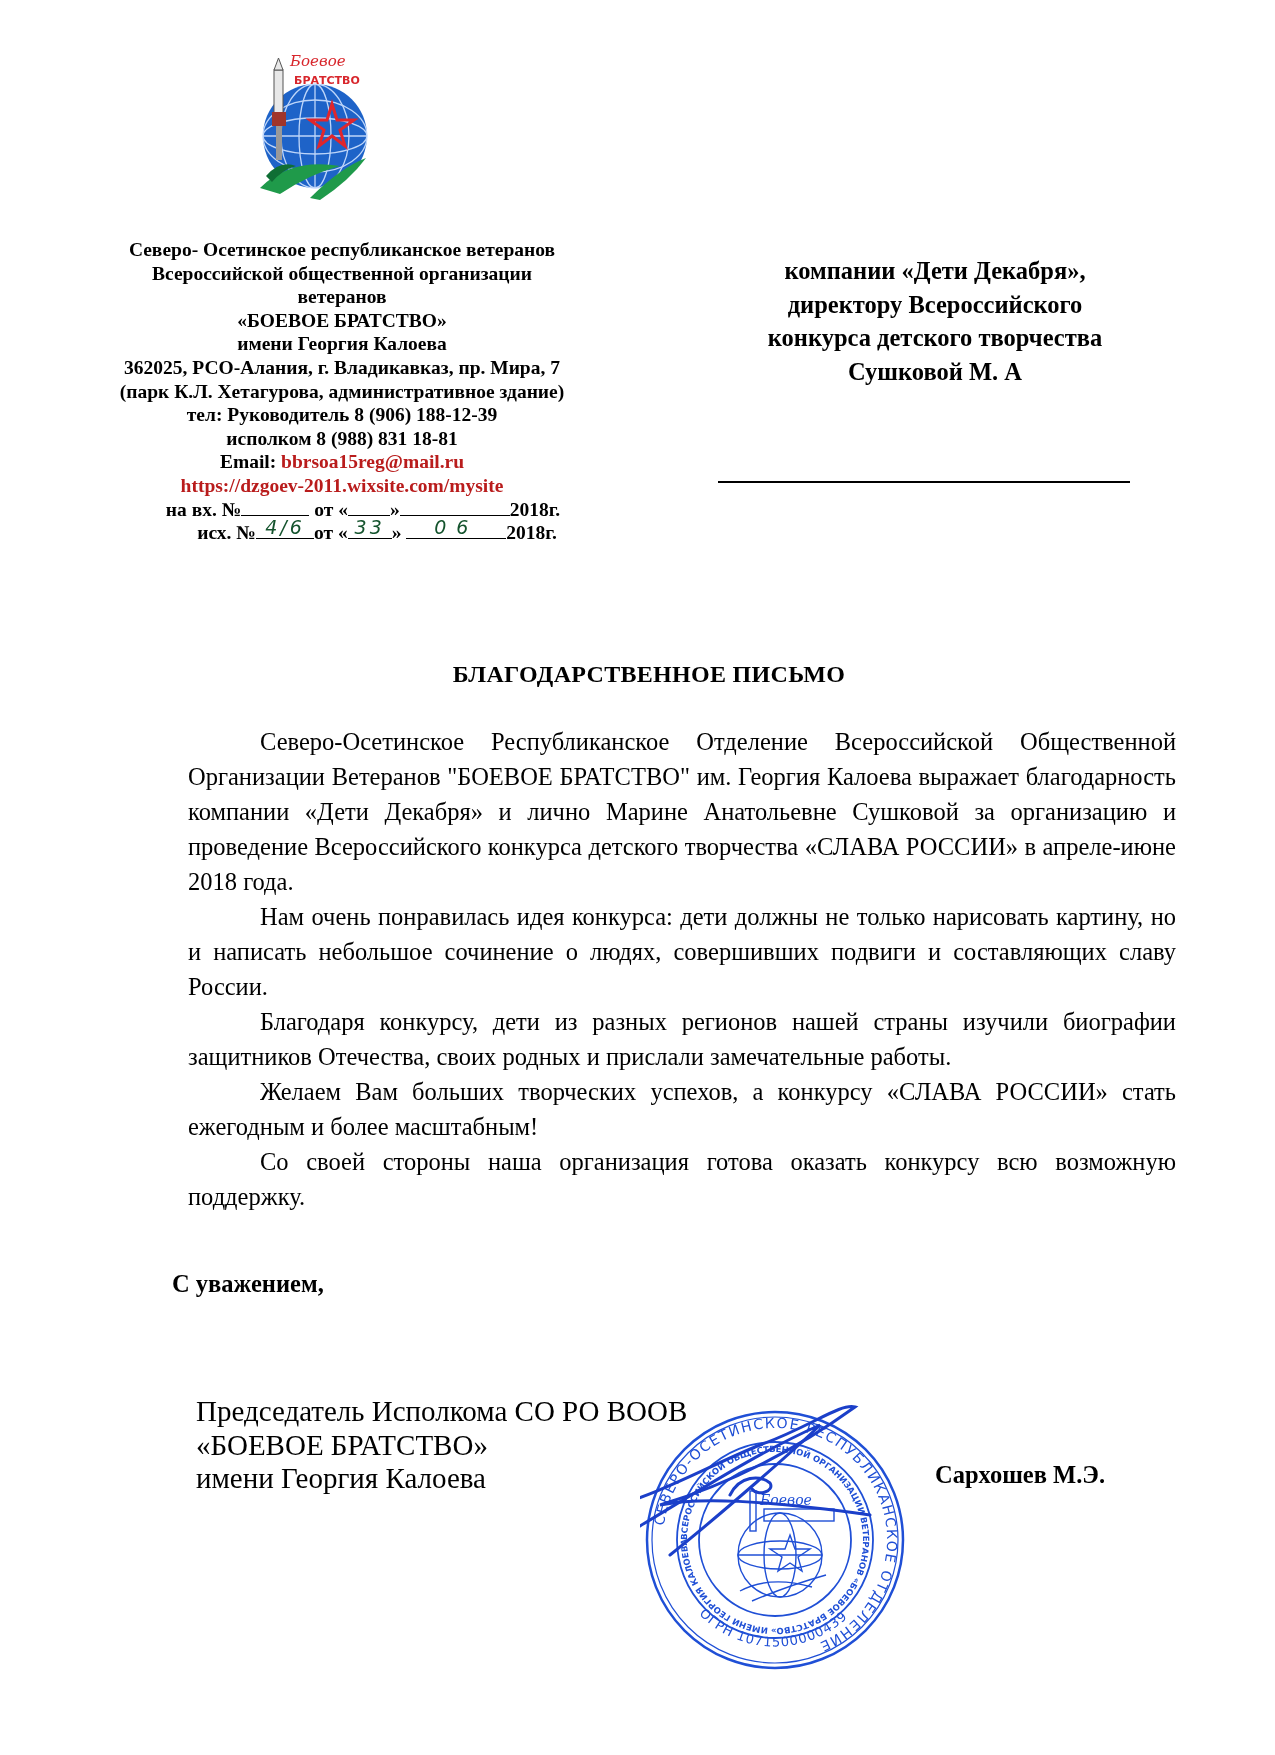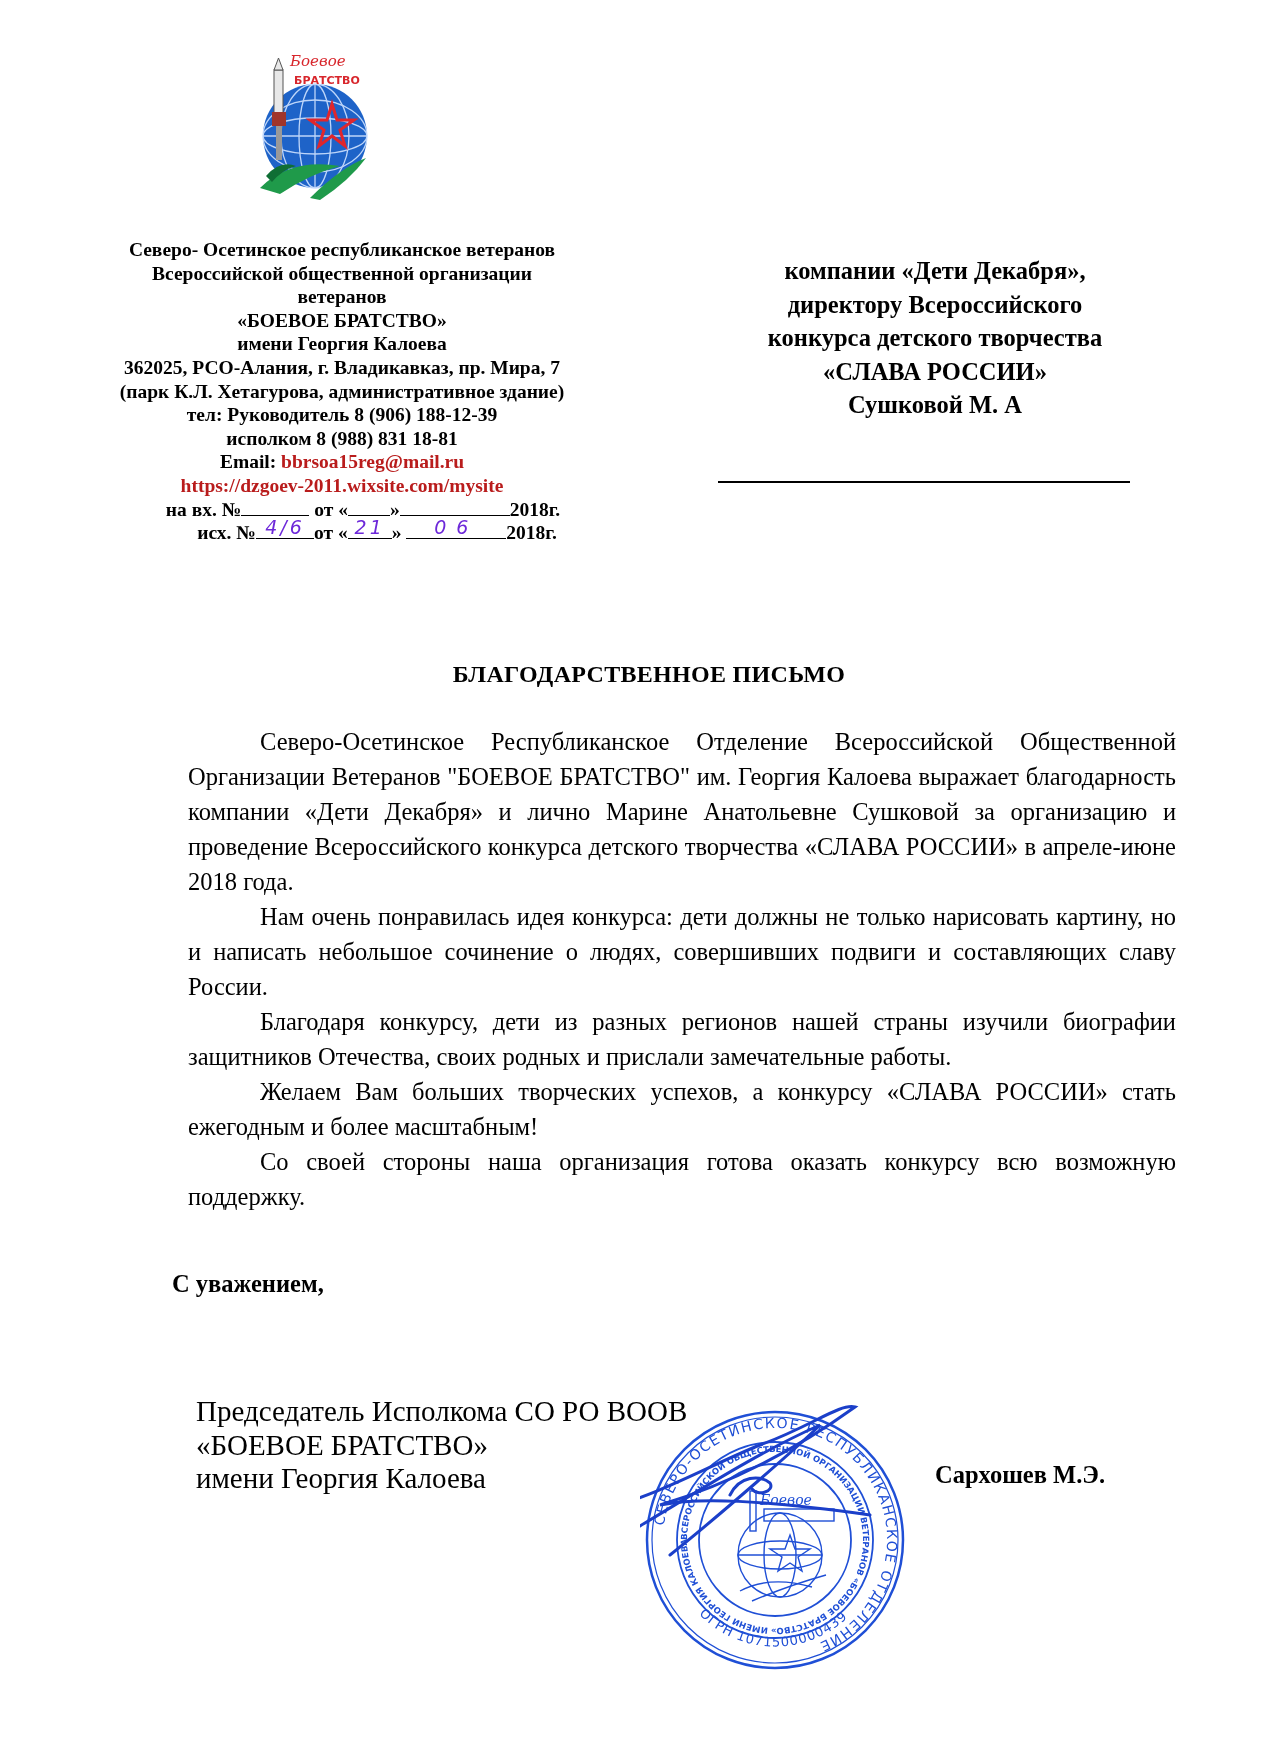--- a/index.html
+++ b/index.html
@@ -8,21 +8,21 @@
 
   .logo { position: absolute; left: 250px; top: 48px; width: 130px; height: 160px; }
 
   .org-block {
     position: absolute; left: 62px; top: 238px; width: 560px;
     text-align: center; font-weight: bold; font-size: 19.5px; line-height: 23.6px;
   }
   .org-block a { color: #b91c1c; }
   .reg-line { white-space: pre; }
   .blank { display: inline-block; border-bottom: 1.5px solid #000; height: 18px; vertical-align: baseline; position: relative; text-align: center; }
-  .hw { font-family: "DejaVu Sans", sans-serif; font-style: italic; font-weight: normal; color: #6d28d9; font-size: 19px; position: absolute; left: 0; right: 0; bottom: -1px; letter-spacing: 3px; }
+  .hw { font-family: "DejaVu Sans", sans-serif; font-style: italic; font-weight: normal; color: #14532d; font-size: 19px; position: absolute; left: 0; right: 0; bottom: -1px; letter-spacing: 3px; }
 
   .recipient {
     position: absolute; left: 700px; top: 254px; width: 470px;
     text-align: center; font-weight: bold; font-size: 24.5px; line-height: 33.5px;
   }
   .recipient-rule { position: absolute; left: 718px; top: 481px; width: 412px; height: 1.5px; background: #000; }
 
   .title {
     position: absolute; left: 0; width: 1275px; top: 661px;
     text-align: center; font-weight: bold; font-size: 24px; letter-spacing: 0.3px; padding-left: 23px;
@@ -82,28 +82,27 @@
   <div>тел: Руководитель 8 (906) 188-12-39</div>
   <div>исполком 8 (988) 831 18-81</div>
   <div>
     <span>Email:</span>
     <a>bbrsoa15reg@mail.ru</a>
   </div>
   <div>
     <a>https://dzgoev-2011.wixsite.com/mysite</a>
   </div>
   <div class="reg-line" style="margin-left:42px;"><span>на вх. №</span><span class="blank" style="width:68px"><span class="hw"></span></span> <span>от «</span><span class="blank" style="width:42px"><span class="hw"></span></span><span>»</span><span class="blank" style="width:110px"><span class="hw"></span></span><span>2018г.</span></div>
-  <div class="reg-line" style="margin-left:70px;"><span>исх. №</span><span class="blank" style="width:58px"><span class="hw">4/6</span></span><span>от «</span><span class="blank" style="width:44px"><span class="hw">21</span></span><span>»</span> <span class="blank" style="width:100px"><span class="hw" style="letter-spacing:10px">06</span></span><span>2018г.</span></div>
+  <div class="reg-line" style="margin-left:70px;"><span>исх. №</span><span class="blank" style="width:58px"><span class="hw">4/6</span></span><span>от «</span><span class="blank" style="width:44px"><span class="hw">33</span></span><span>»</span> <span class="blank" style="width:100px"><span class="hw" style="letter-spacing:10px">06</span></span><span>2018г.</span></div>
 </div>
 
 <div class="recipient">
   <div>компании «Дети Декабря»,</div>
   <div>директору Всероссийского</div>
   <div>конкурса детского творчества</div>
-  <div>«СЛАВА РОССИИ»</div>
   <div>Сушковой М. А</div>
 </div>
 <div class="recipient-rule"></div>
 
 <div class="title">БЛАГОДАРСТВЕННОЕ ПИСЬМО</div>
 
 <div class="body-text">
   <p>Северо-Осетинское Республиканское Отделение Всероссийской Общественной Организации Ветеранов "БОЕВОЕ БРАТСТВО" им. Георгия Калоева выражает благодарность компании «Дети Декабря» и лично Марине Анатольевне Сушковой за организацию и проведение Всероссийского конкурса детского творчества «СЛАВА РОССИИ» в апреле-июне 2018 года.</p>
   <p>Нам очень понравилась идея конкурса: дети должны не только нарисовать картину, но и написать небольшое сочинение о людях, совершивших подвиги и составляющих славу России.</p>
   <p>Благодаря конкурсу, дети из разных регионов нашей страны изучили биографии защитников Отечества, своих родных и прислали замечательные работы.</p>

